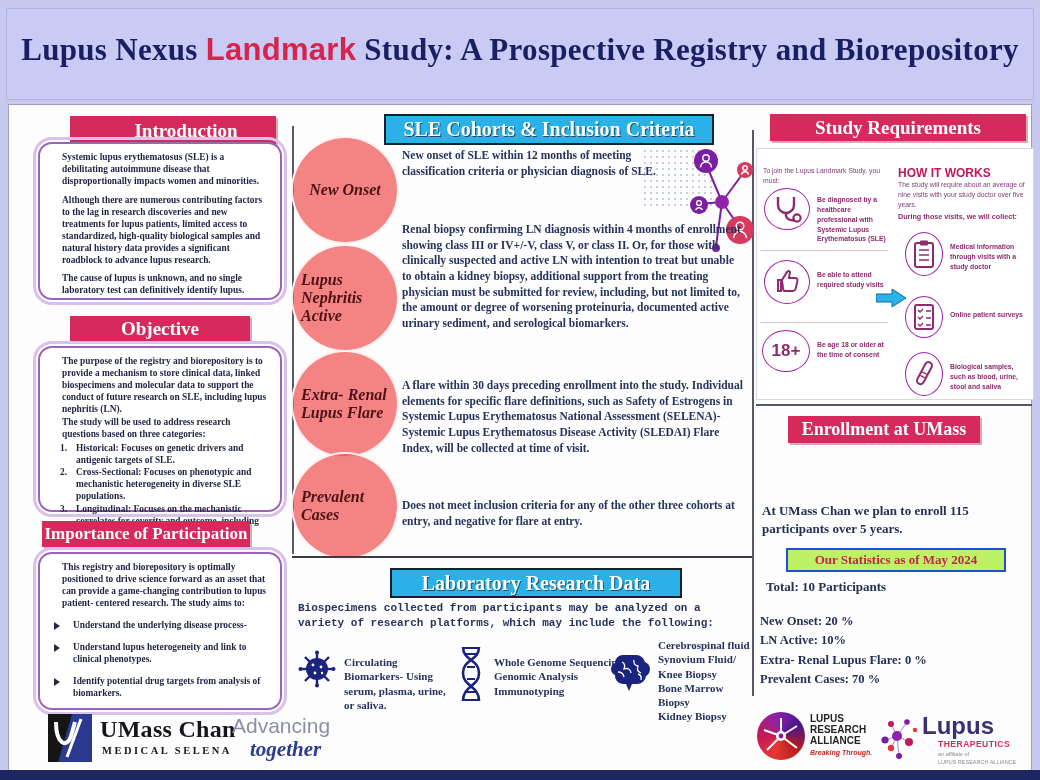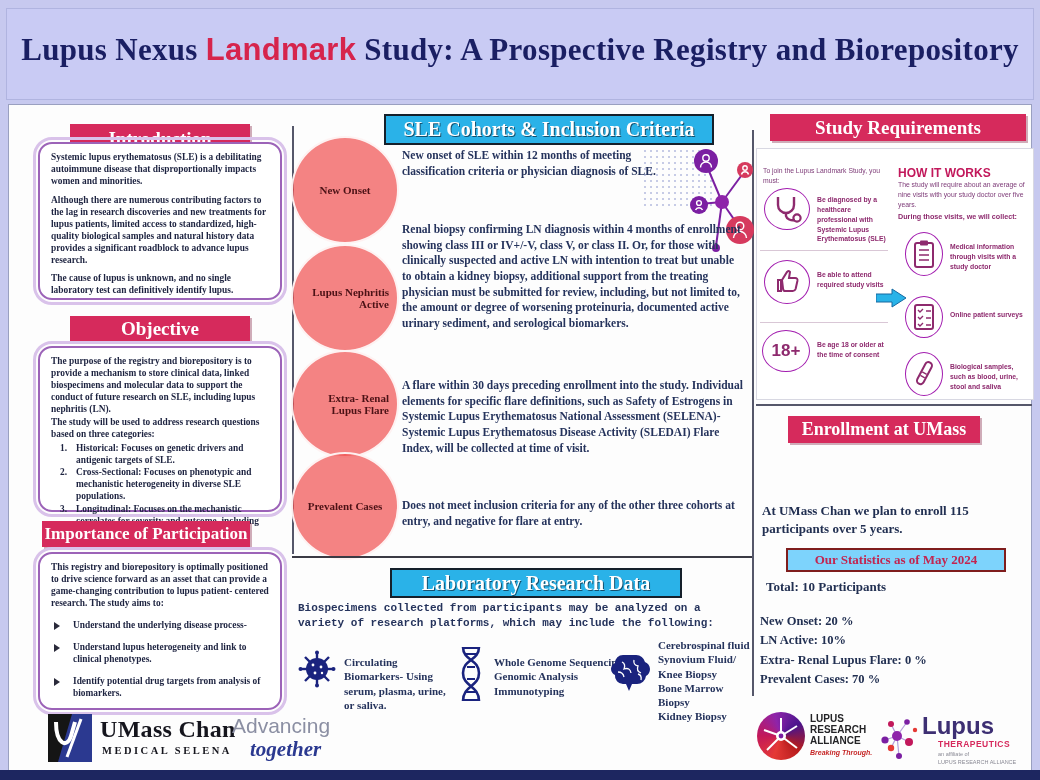--- a/index.html
+++ b/index.html
@@ -11,45 +11,45 @@
   .bottom-strip{position:absolute;left:0;right:0;bottom:0;height:10px;background:#1d2660;}
   .title{position:absolute;top:32px;left:0;right:0;text-align:center;
          font-weight:bold;font-size:31px;color:#1a1f63;letter-spacing:.3px;}
   .title .hl{color:#d6244c;font-family:"Liberation Sans",sans-serif;font-weight:bold;}
   .crimson-h{background:#d62a5c;color:#fff;font-weight:bold;font-size:19px;text-align:center;
              display:flex;align-items:center;justify-content:center;box-shadow:2px 2px 0 rgba(120,20,55,.35);}
   .cyan-h{background:#2ab2e8;border:2px solid #15202b;color:#fff;font-weight:bold;font-size:20px;
           text-align:center;display:flex;align-items:center;justify-content:center;text-shadow:1px 1px 0 #14506e;}
   .pbox{background:#fff;border:2px solid #9c63b8;outline:3px solid #d9c2ea;outline-offset:2px;border-radius:14px;
         padding:8px 10px;font-size:9.4px;line-height:1.27;font-weight:bold;color:#1d2340;box-sizing:border-box;}
-  .pbox p{margin:0 0 7px 1px;}
+  .pbox p{margin:0 0 7px 12px;}
   .num-row{display:flex;margin:0 0 1px 10px;}
   .num-row .n{width:16px;flex:0 0 16px;}
   .bullet-row{display:flex;margin:10px 0 0 2px;}
   .tri{width:0;height:0;border-left:6px solid #2a2a3a;border-top:4px solid transparent;border-bottom:4px solid transparent;
        margin:2px 7px 0 2px;flex:0 0 6px;}
   .cohort{position:absolute;left:291px;width:108px;height:108px;border-radius:50%;
           background:rgba(240,78,78,.70);border:2px solid rgba(255,255,255,.9);box-sizing:border-box;
-          display:flex;align-items:center;justify-content:center;text-align:right;
-          font-weight:bold;font-size:11px;line-height:1.12;color:#4c1216;padding:8px;}
+          display:flex;align-items:center;justify-content:center;text-align:left;
+          font-weight:bold;font-size:16px;line-height:1.12;color:#4c1216;padding:8px;font-style:italic;}
   .mid-p{position:absolute;font-weight:bold;font-size:11.5px;line-height:1.36;color:#25335c;}
   .vline{position:absolute;width:2px;background:#55576a;}
   .hline{position:absolute;height:2px;background:#3a3a44;}
   .dots{position:absolute;background-image:radial-gradient(#c6cbe6 1.2px,transparent 1.4px);background-size:6px 6px;}
   .lab-txt{position:absolute;font-weight:bold;font-size:11px;line-height:1.3;color:#25335c;}
   .prelines{white-space:pre-line;}
   .req-panel{position:absolute;background:#fff;border:1px solid #d8d8e2;}
   .req-tiny{position:absolute;font-family:"Liberation Sans",sans-serif;font-size:6.8px;line-height:1.45;
             color:#8e2a6e;font-weight:bold;}
   .req-body{font-weight:normal;color:#7d3a77;}
   .req-oval{position:absolute;border:1px solid #a21caf;border-radius:50%;display:flex;align-items:center;
             justify-content:center;background:#fff;box-sizing:border-box;}
   .req-sep{position:absolute;height:1px;background:#d9c7d6;}
   .enr-p{position:absolute;font-weight:bold;font-size:13px;line-height:1.35;color:#223052;}
-  .stats-h{position:absolute;background:#7dd3fc;border:2px solid #7f1d1d;color:#c22550;font-weight:bold;
+  .stats-h{position:absolute;background:#bef264;border:2px solid #1d4ed8;color:#c22550;font-weight:bold;
            font-size:13px;display:flex;align-items:center;justify-content:center;}
   .stat-line{font-weight:bold;font-size:12.5px;line-height:1.55;color:#223052;}
   .umass-name{font-weight:bold;font-size:24px;color:#15151d;letter-spacing:.3px;}
   .umass-school{font-size:10.5px;letter-spacing:2.5px;color:#15151d;font-weight:bold;}
   .adv1{font-family:"Liberation Sans",sans-serif;font-size:21px;color:#8b8fa3;}
   .adv2{font-weight:bold;font-style:italic;font-size:21px;color:#2b3990;}
   .lra-txt{font-family:"Liberation Sans",sans-serif;font-weight:bold;font-size:10px;line-height:1.08;color:#232326;}
   .lra-tag{font-family:"Liberation Sans",sans-serif;font-style:italic;font-size:7px;color:#c62828;}
   .lt-name{font-weight:bold;font-size:24px;color:#3d2f73;font-family:"Liberation Sans",sans-serif;}
   .lt-sub{font-family:"Liberation Sans",sans-serif;font-weight:bold;font-size:8.5px;color:#d6295c;letter-spacing:.5px;}
@@ -60,21 +60,21 @@
 
 <div class="page">
 
   <div class="band"></div>
   <div class="title">
     <span>Lupus Nexus </span><span class="hl">Landmark</span><span> Study: A Prospective Registry and Biorepository</span>
   </div>
 
   <div class="poster"></div>
 
-  <div class="abs crimson-h" style="left:70px;top:124px;width:180px;height:30px;">Introduction</div>
+  <div class="abs crimson-h" style="left:70px;top:116px;width:180px;height:30px;padding-left:26px;">Introduction</div>
   <div class="abs pbox" style="left:38px;top:142px;width:244px;height:158px;">
     <p>Systemic lupus erythematosus (SLE) is a debilitating autoimmune disease that disproportionally impacts women and minorities.</p>
     <p>Although there are numerous contributing factors to the lag in research discoveries and new treatments for lupus patients, limited access to standardized, high-quality biological samples and natural history data provides a significant roadblock to advance lupus research.</p>
     <p>The cause of lupus is unknown, and no single laboratory test can definitively identify lupus.</p>
   </div>
 
   <div class="abs crimson-h" style="left:70px;top:316px;width:180px;height:25px;">Objective</div>
   <div class="abs pbox" style="left:38px;top:346px;width:244px;height:166px;">
     <p style="margin-bottom:1px;">The purpose of the registry and biorepository is to provide a mechanism to store clinical data, linked biospecimens and molecular data to support the conduct of future research on SLE, including lupus nephritis (LN).</p>
     <p style="margin-bottom:2px;">The study will be used to address research questions based on three categories:</p>

